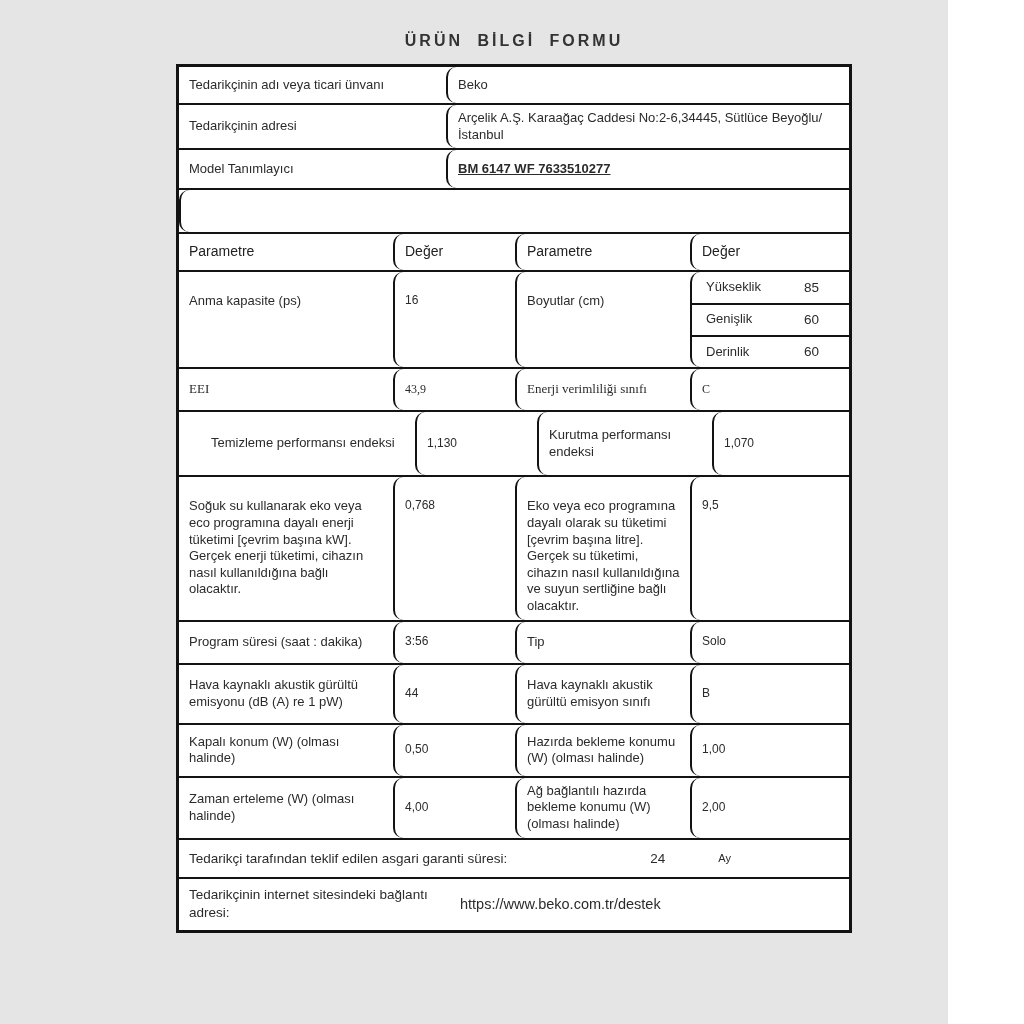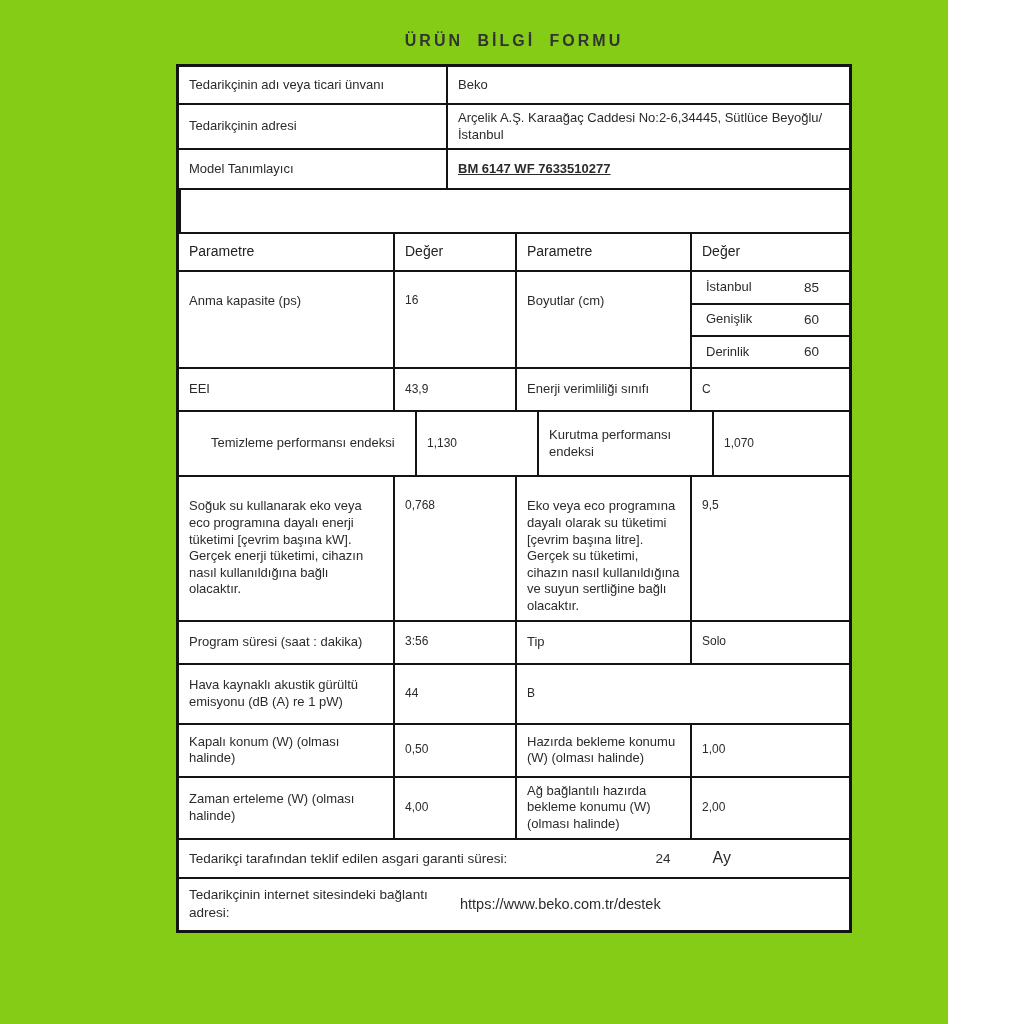--- a/index.html
+++ b/index.html
@@ -2,21 +2,21 @@
 <html><head>
 <meta charset="utf-8">
 <style>
   html, body { margin: 0; padding: 0; }
   body {
     width: 1024px; height: 1024px;
     background: #ffffff;
     font-family: "Liberation Sans", sans-serif;
     color: #2b2b2b;
   }
-  .page { position: relative; width: 948px; height: 1024px; background: #84cc16; overflow: hidden; }
+  .page { position: relative; width: 948px; height: 1024px; background: #e5e5e5; overflow: hidden; }
 
   .doc-title {
     position: absolute; top: 32px; left: 176px; width: 676px;
     text-align: center; font-size: 16px; font-weight: bold;
     letter-spacing: 3px; word-spacing: 7px; color: #333;
   }
 
   .doc-table {
     position: absolute; top: 64px; left: 176px; width: 676px;
     border: 3px solid #131313; box-sizing: border-box; background: #fff;
@@ -25,54 +25,54 @@
   .row { display: grid; border-bottom: 2px solid #131313; box-sizing: border-box; }
   .row.last { border-bottom: none; align-items: center; }
   .cols2 { grid-template-columns: 267px 1fr; }
   .cols4 { grid-template-columns: 214px 122px 175px 1fr; }
 
   .cell {
     border-left: 2px solid #131313;
     padding: 5px 10px;
     display: flex; align-items: center;
     box-sizing: border-box;
-    font-size: 13px; line-height: 1.28;
+    font-size: 13px; line-height: 1.28; border-radius: 10px;
   }
   .cell.first { border-left: none; }
   .cell .txt { display: block; }
 
   .top-al { align-items: flex-start; padding-top: 21px; }
   .val { font-size: 12px; }
   .bold { font-weight: bold; text-decoration: underline; }
   .hdr { font-size: 14px; color: #222; }
 
   
   .h-r1 { min-height: 38px; }  .h-r2 { min-height: 41px; }
   .h-r3 { min-height: 40px; }  .h-r4 { min-height: 44px; }
   .h-ph { min-height: 38px; }  .h-p1 { min-height: 97px; }
-  .h-p2 { min-height: 43px; }  .h-p3 { min-height: 65px; padding-left: 22px; }
+  .h-p2 { min-height: 43px; font-family: Liberation Serif, serif; }  .h-p3 { min-height: 65px; padding-left: 22px; }
   .h-p4 { min-height: 144px; } .h-p5 { min-height: 43px; }
   .h-p6 { min-height: 60px; }  .h-p7 { min-height: 53px; }
   .h-p8 { min-height: 55px; }  .h-f1 { min-height: 39px; }
   .h-f2 { min-height: 37px; }  .h-f3 { min-height: 51px; }
 
   
   .dims { padding: 0; flex-direction: column; align-items: stretch; }
   .dim-row {
     flex: 1; display: flex; align-items: center; justify-content: space-between;
     padding: 0 30px 0 14px; border-bottom: 2px solid #131313;
     font-size: 13px;
   }
   .dim-row.last { border-bottom: none; text-align: center; }
   .dim-row .dim-val { font-size: 13.5px; }
 
   
-  .row-full { display: flex; align-items: center; padding: 5px 10px; box-sizing: border-box; font-size: 13.5px; }
+  .row-full { display: flex; align-items: center; padding: 5px 10px; box-sizing: border-box; font-size: 13.5px; gap: 11px; }
   .warranty-value { margin-left: auto; margin-right: 42px; font-size: 13.5px; }
-  .warranty-unit  { margin-right: 108px; font-size: 16px; }
+  .warranty-unit  { margin-right: 108px; font-size: 11px; }
 
   .url-row { display: flex; align-items: center; padding: 0; }
   .url-label { width: 267px; box-sizing: border-box; padding: 6px 10px; font-size: 13.5px; line-height: 1.3; }
   .url-value { padding-left: 14px; font-size: 14.5px; color: #2b2b2b; }
 </style>
 </head>
 <body>
 
 <div class="page">
 
@@ -130,21 +130,21 @@
           <span class="txt">Anma kapasite (ps)</span>
         </div>
       <div class="cell top-al val">
           <span class="txt">16</span>
         </div>
       <div class="cell top-al">
           <span class="txt">Boyutlar (cm)</span>
         </div>
       <div class="cell dims">
         <div class="dim-row">
-          <span>İstanbul</span>
+          <span>Yükseklik</span>
           <span class="dim-val">85</span>
         </div>
         <div class="dim-row">
           <span>Genişlik</span>
           <span class="dim-val">60</span>
         </div>
         <div class="dim-row last">
           <span>Derinlik</span>
           <span class="dim-val">60</span>
         </div>
@@ -210,20 +210,23 @@
           <span class="txt">Solo</span>
         </div>
     </div>
 
     <div class="row cols4 h-p6">
       <div class="cell first">
           <span class="txt">Hava kaynaklı akustik gürültü emisyonu (dB (A) re 1 pW)</span>
         </div>
       <div class="cell val">
           <span class="txt">44</span>
+        </div>
+      <div class="cell">
+          <span class="txt">Hava kaynaklı akustik gürültü emisyon sınıfı</span>
         </div>
       <div class="cell val">
           <span class="txt">B</span>
         </div>
     </div>
 
     <div class="row cols4 h-p7">
       <div class="cell first">
           <span class="txt">Kapalı konum (W) (olması halinde)</span>
         </div>

